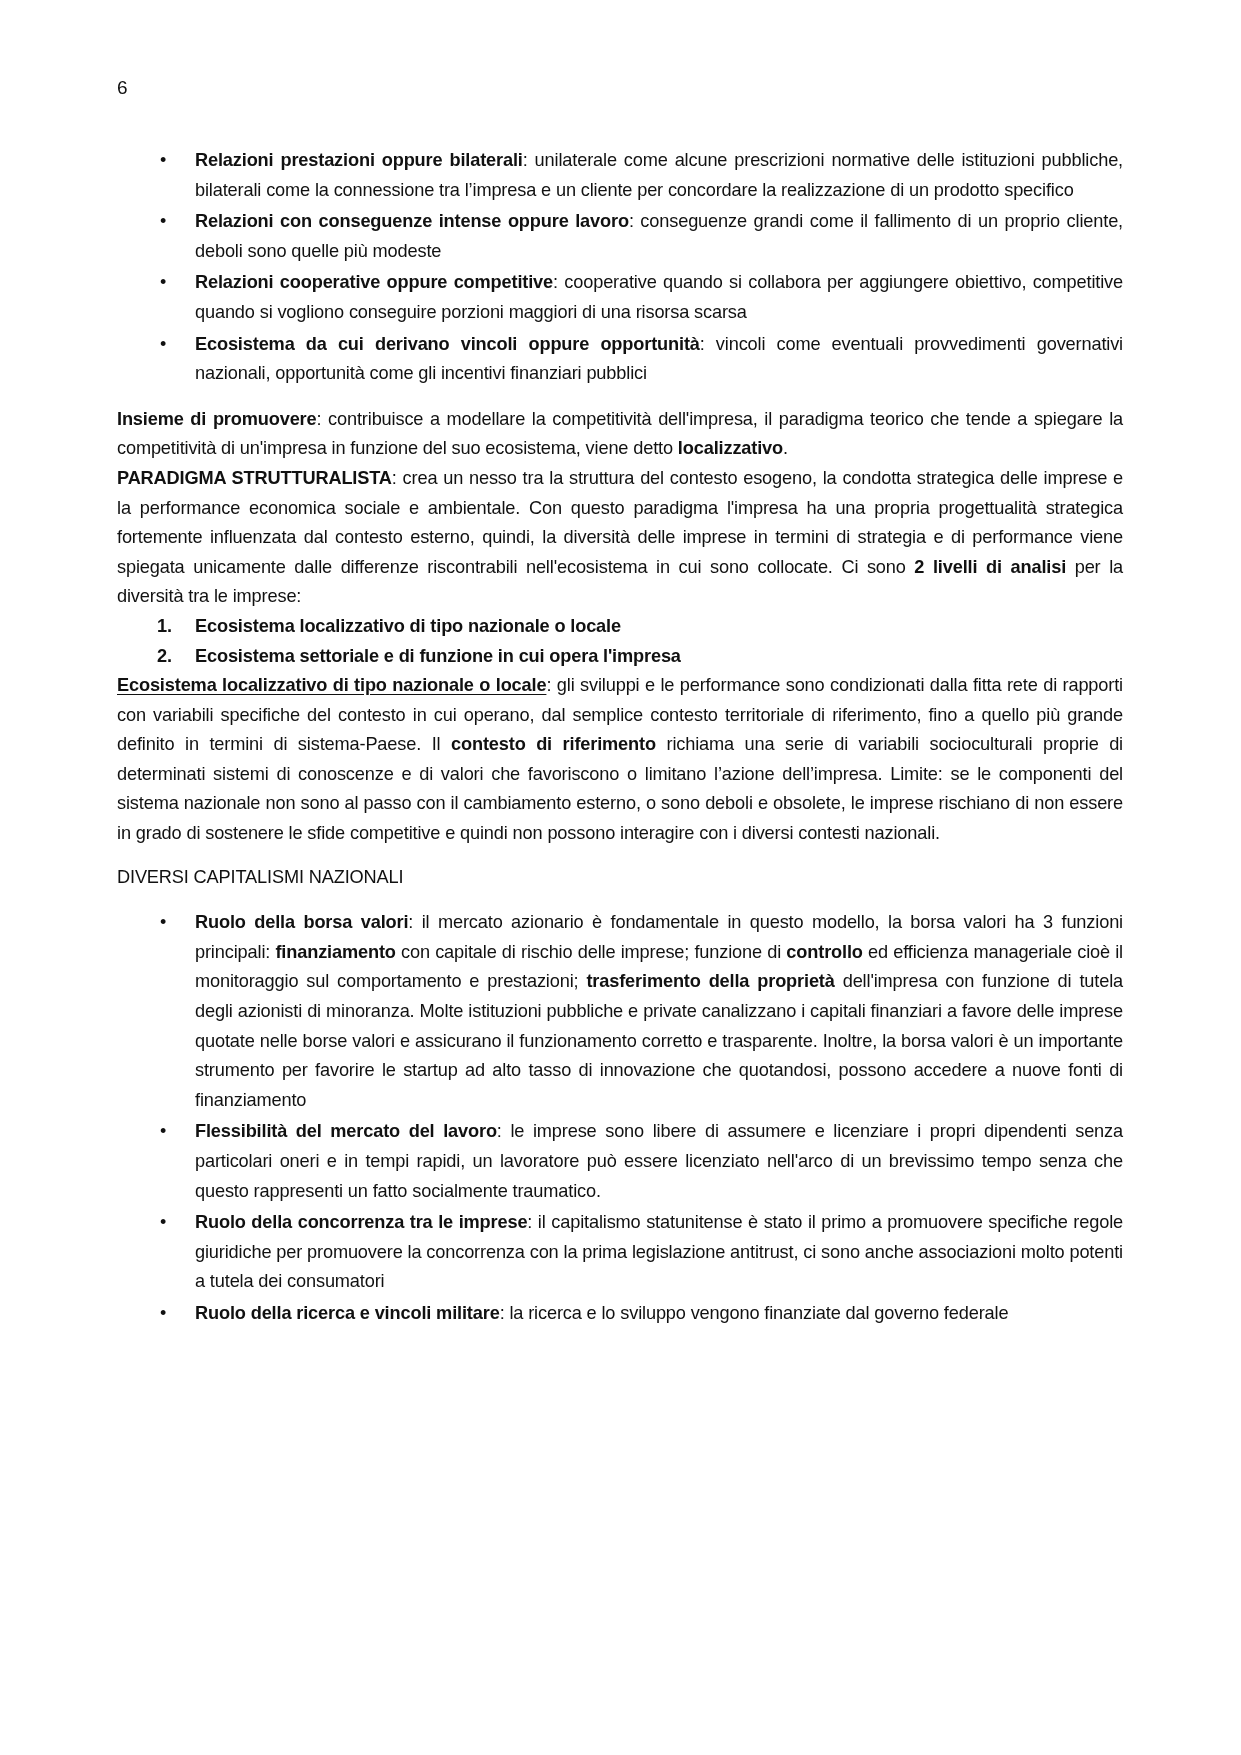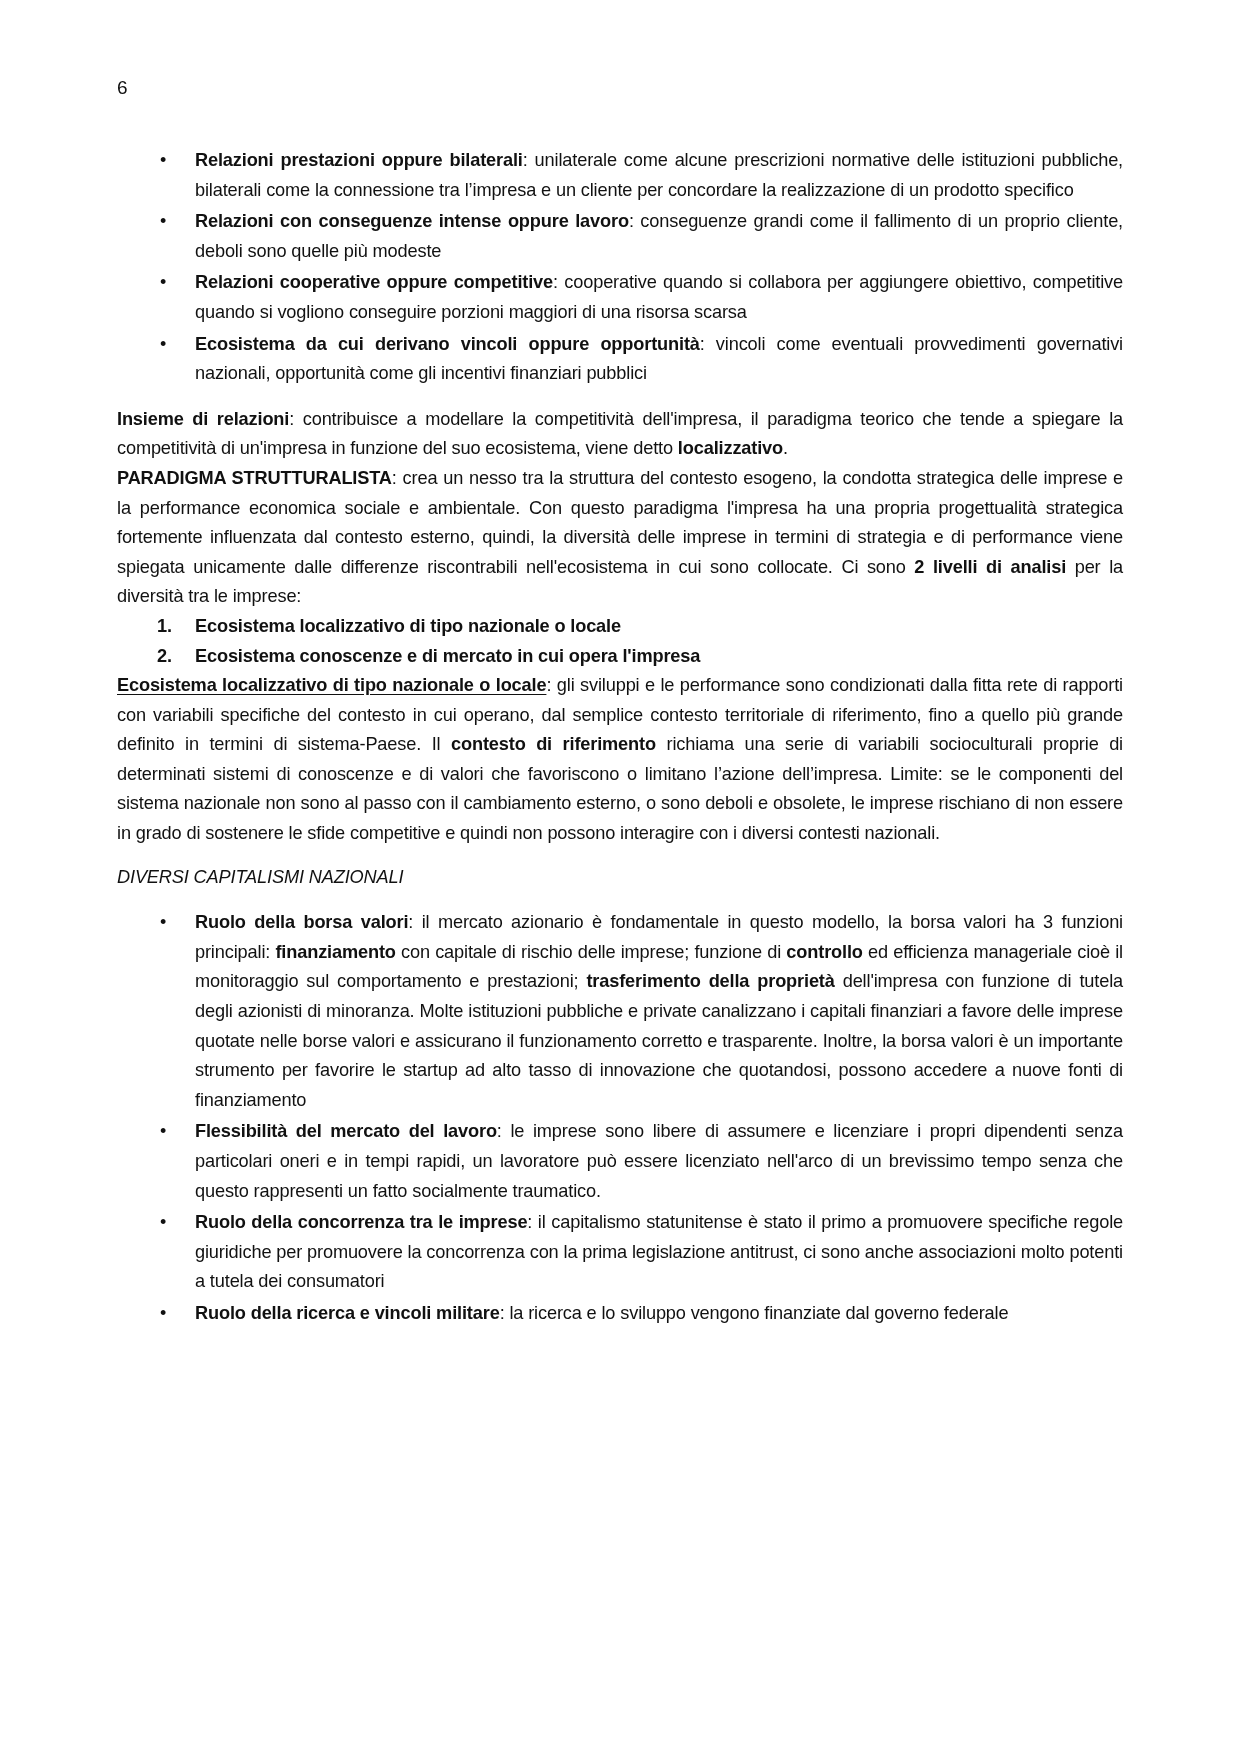--- a/index.html
+++ b/index.html
@@ -70,21 +70,20 @@
     }
     ol.numbered li .num {
       position: absolute;
       left: -38px;
       top: 0;
     }
     .gap-sm { height: 14px; }
     .gap-md { height: 16px; }
     .center-heading {
       text-align: right;
-      font-style: italic;
     }
   </style>
 </head>
 <body>
 
 <div class="page">
 
   <div class="page-number">6</div>
 
   <div class="content">
@@ -104,35 +103,35 @@
       </li>
       <li>
         <span class="bullet">•</span>
         <b>Ecosistema da cui derivano vincoli oppure opportunità</b><span>: vincoli come eventuali provvedimenti governativi nazionali, opportunità come gli incentivi finanziari pubblici</span>
       </li>
     </ul>
 
     <div class="gap-sm"></div>
 
     <p>
-      <b>Insieme di relazioni</b><span>: contribuisce a modellare la competitività dell'impresa, il paradigma teorico che tende a spiegare la competitività di un'impresa in funzione del suo ecosistema, viene detto </span><b>localizzativo</b><span>.</span>
+      <b>Insieme di promuovere</b><span>: contribuisce a modellare la competitività dell'impresa, il paradigma teorico che tende a spiegare la competitività di un'impresa in funzione del suo ecosistema, viene detto </span><b>localizzativo</b><span>.</span>
     </p>
 
     <p>
       <b>PARADIGMA STRUTTURALISTA</b><span>: crea un nesso tra la struttura del contesto esogeno, la condotta strategica delle imprese e la performance economica sociale e ambientale. Con questo paradigma l'impresa ha una propria progettualità strategica fortemente influenzata dal contesto esterno, quindi, la diversità delle imprese in termini di strategia e di performance viene spiegata unicamente dalle differenze riscontrabili nell'ecosistema in cui sono collocate. Ci sono </span><b>2 livelli di analisi</b><span> per la diversità tra le imprese:</span>
     </p>
 
     <ol class="numbered">
       <li>
         <span class="num">1.</span>
         <span>Ecosistema localizzativo di tipo nazionale o locale</span>
       </li>
       <li>
         <span class="num">2.</span>
-        <span>Ecosistema conoscenze e di mercato in cui opera l'impresa</span>
+        <span>Ecosistema settoriale e di funzione in cui opera l'impresa</span>
       </li>
     </ol>
 
     <p>
       <b><u>Ecosistema localizzativo di tipo nazionale o locale</u></b><span>: gli sviluppi e le performance sono condizionati dalla fitta rete di rapporti con variabili specifiche del contesto in cui operano, dal semplice contesto territoriale di riferimento, fino a quello più grande definito in termini di sistema-Paese. Il </span><b>contesto di riferimento</b><span> richiama una serie di variabili socioculturali proprie di determinati sistemi di conoscenze e di valori che favoriscono o limitano l’azione dell’impresa. Limite: se le componenti del sistema nazionale non sono al passo con il cambiamento esterno, o sono deboli e obsolete, le imprese rischiano di non essere in grado di sostenere le sfide competitive e quindi non possono interagire con i diversi contesti nazionali.</span>
     </p>
 
 
     <div class="gap-sm"></div>
 

